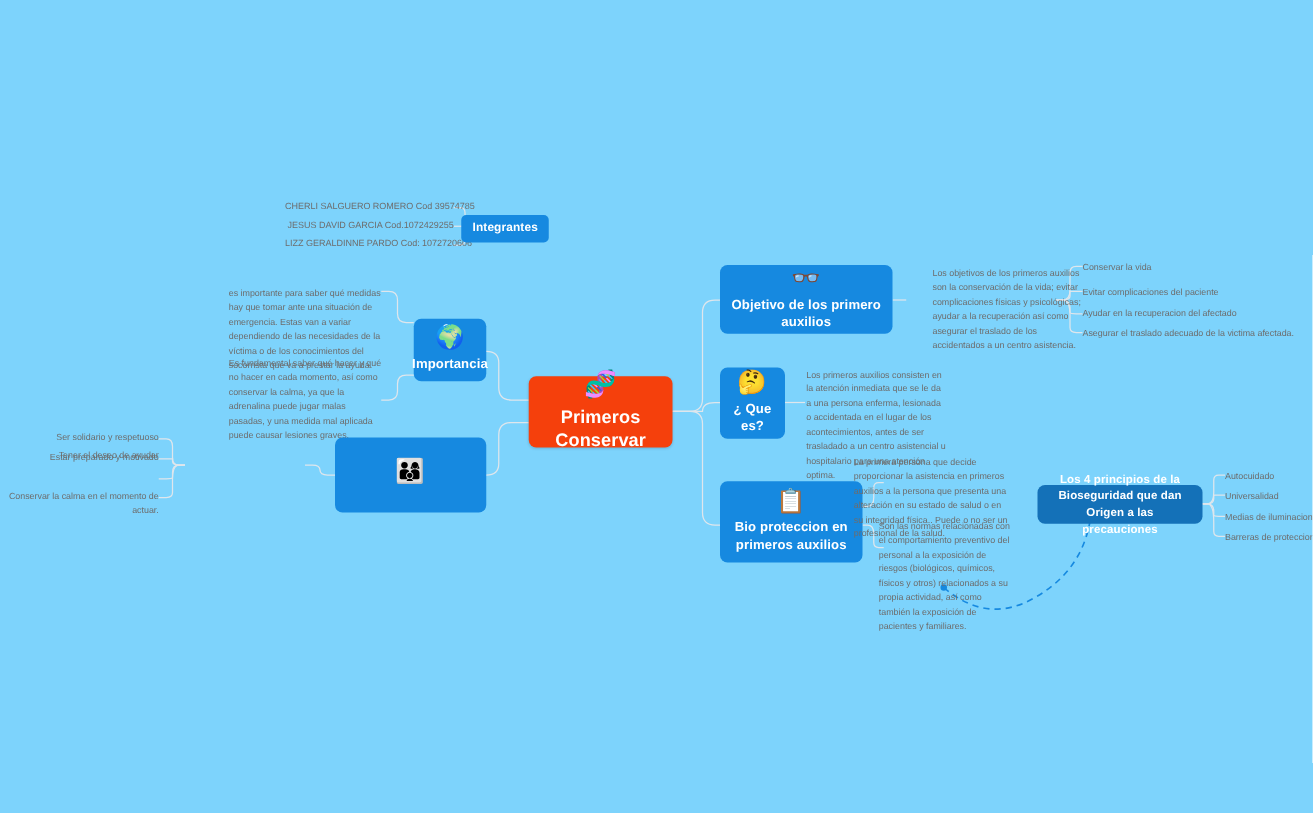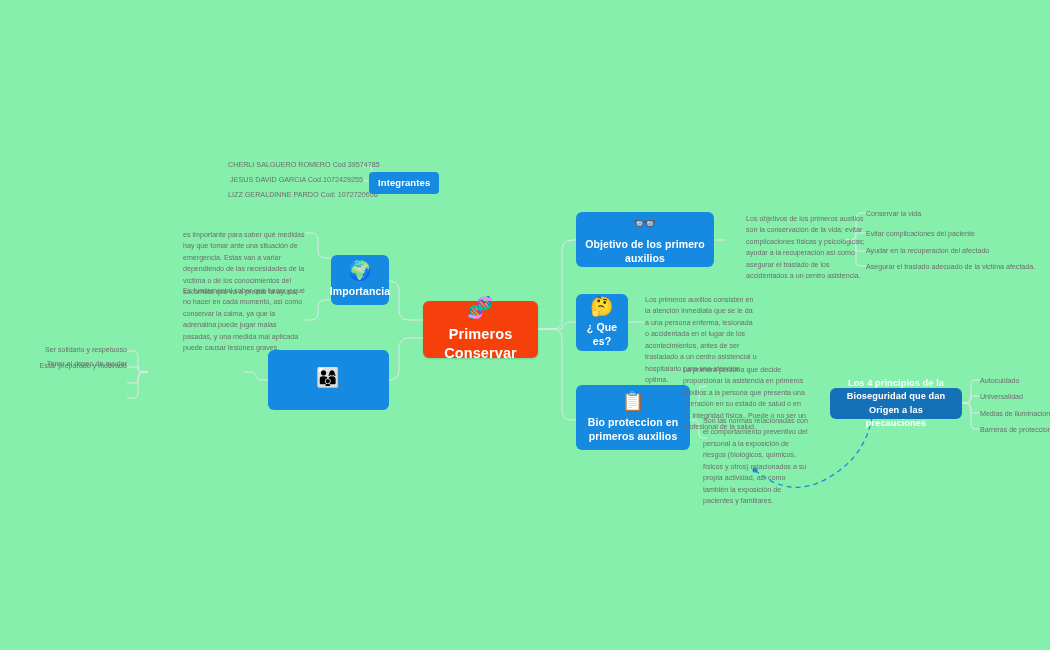--- a/index.html
+++ b/index.html
@@ -9,21 +9,21 @@
     background: #ffffff;
   }
   body {
     font-family: "Liberation Sans", sans-serif;
     color: #5a5a5a;
   }
   #canvas {
     position: relative;
     width: 1050px;
     height: 650px;
-    background: #86efac;
+    background: #7dd3fc;
     overflow: hidden;
   }
   #links {
     position: absolute;
     left: 0; top: 0;
     width: 1050px;
     height: 650px;
     pointer-events: none;
   }
 
@@ -174,20 +174,21 @@
   <div class="txt" style="left:183px; top:230px; width:122px;">es importante para saber qué medidas hay que tomar ante una situación de emergencia. Estas van a variar dependiendo de las necesidades de la víctima o de los conocimientos del socorrista que va a prestar la ayuda.</div>
 
   <div class="node node-blue" style="left:268px; top:350px; width:121px; height:60px;">
     <span class="ico">👨‍👩‍👦</span>
   </div>
 
 
   <div class="leaf right-al" style="left:0px; top:345px; width:127px;">Ser solidario y respetuoso</div>
   <div class="leaf right-al" style="left:0px; top:361px; width:127px;">Estar preparado y motivado</div>
   <div class="leaf right-al" style="left:0px; top:359px; width:127px;">Tener el deseo de ayudar</div>
+  <div class="leaf right-al" style="left:0px; top:392px; width:127px;">Conservar la calma en el momento de actuar.</div>
 
   <div class="node node-blue" style="left:576px; top:212px; width:138px; height:55px;">
     <span class="ico">👓</span>
     <span>Objetivo  de los primero auxilios</span>
   </div>
 
   <div class="txt" style="left:726px; top:214px; width:122px;margin-left:20px;">Los objetivos de los primeros auxilios son la conservación de la vida; evitar complicaciones físicas y psicológicas; ayudar a la recuperación así como asegurar el traslado de los accidentados a un centro asistencia.</div>
 
   <div class="leaf" style="left:866px; top:209px; width:180px;">Conservar la vida</div>
   <div class="leaf" style="left:866px; top:229px; width:180px;">Evitar complicaciones del paciente</div>

